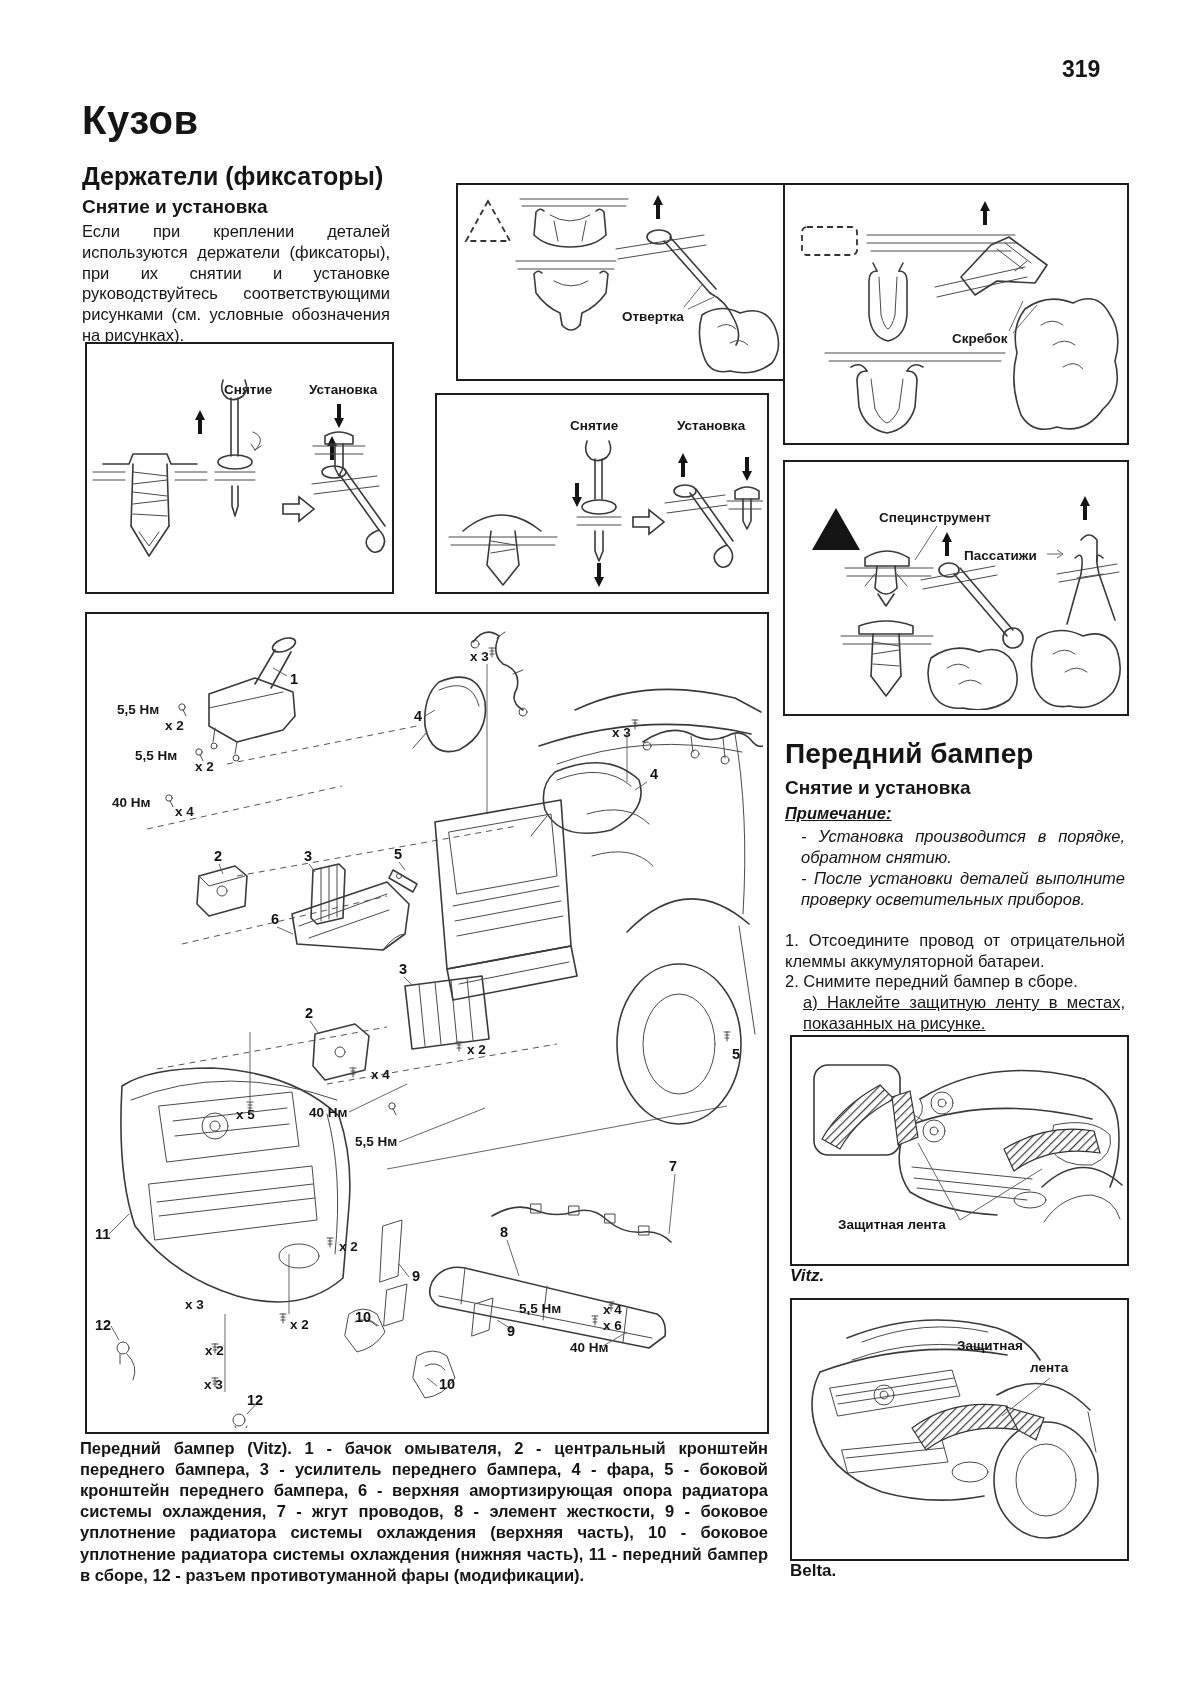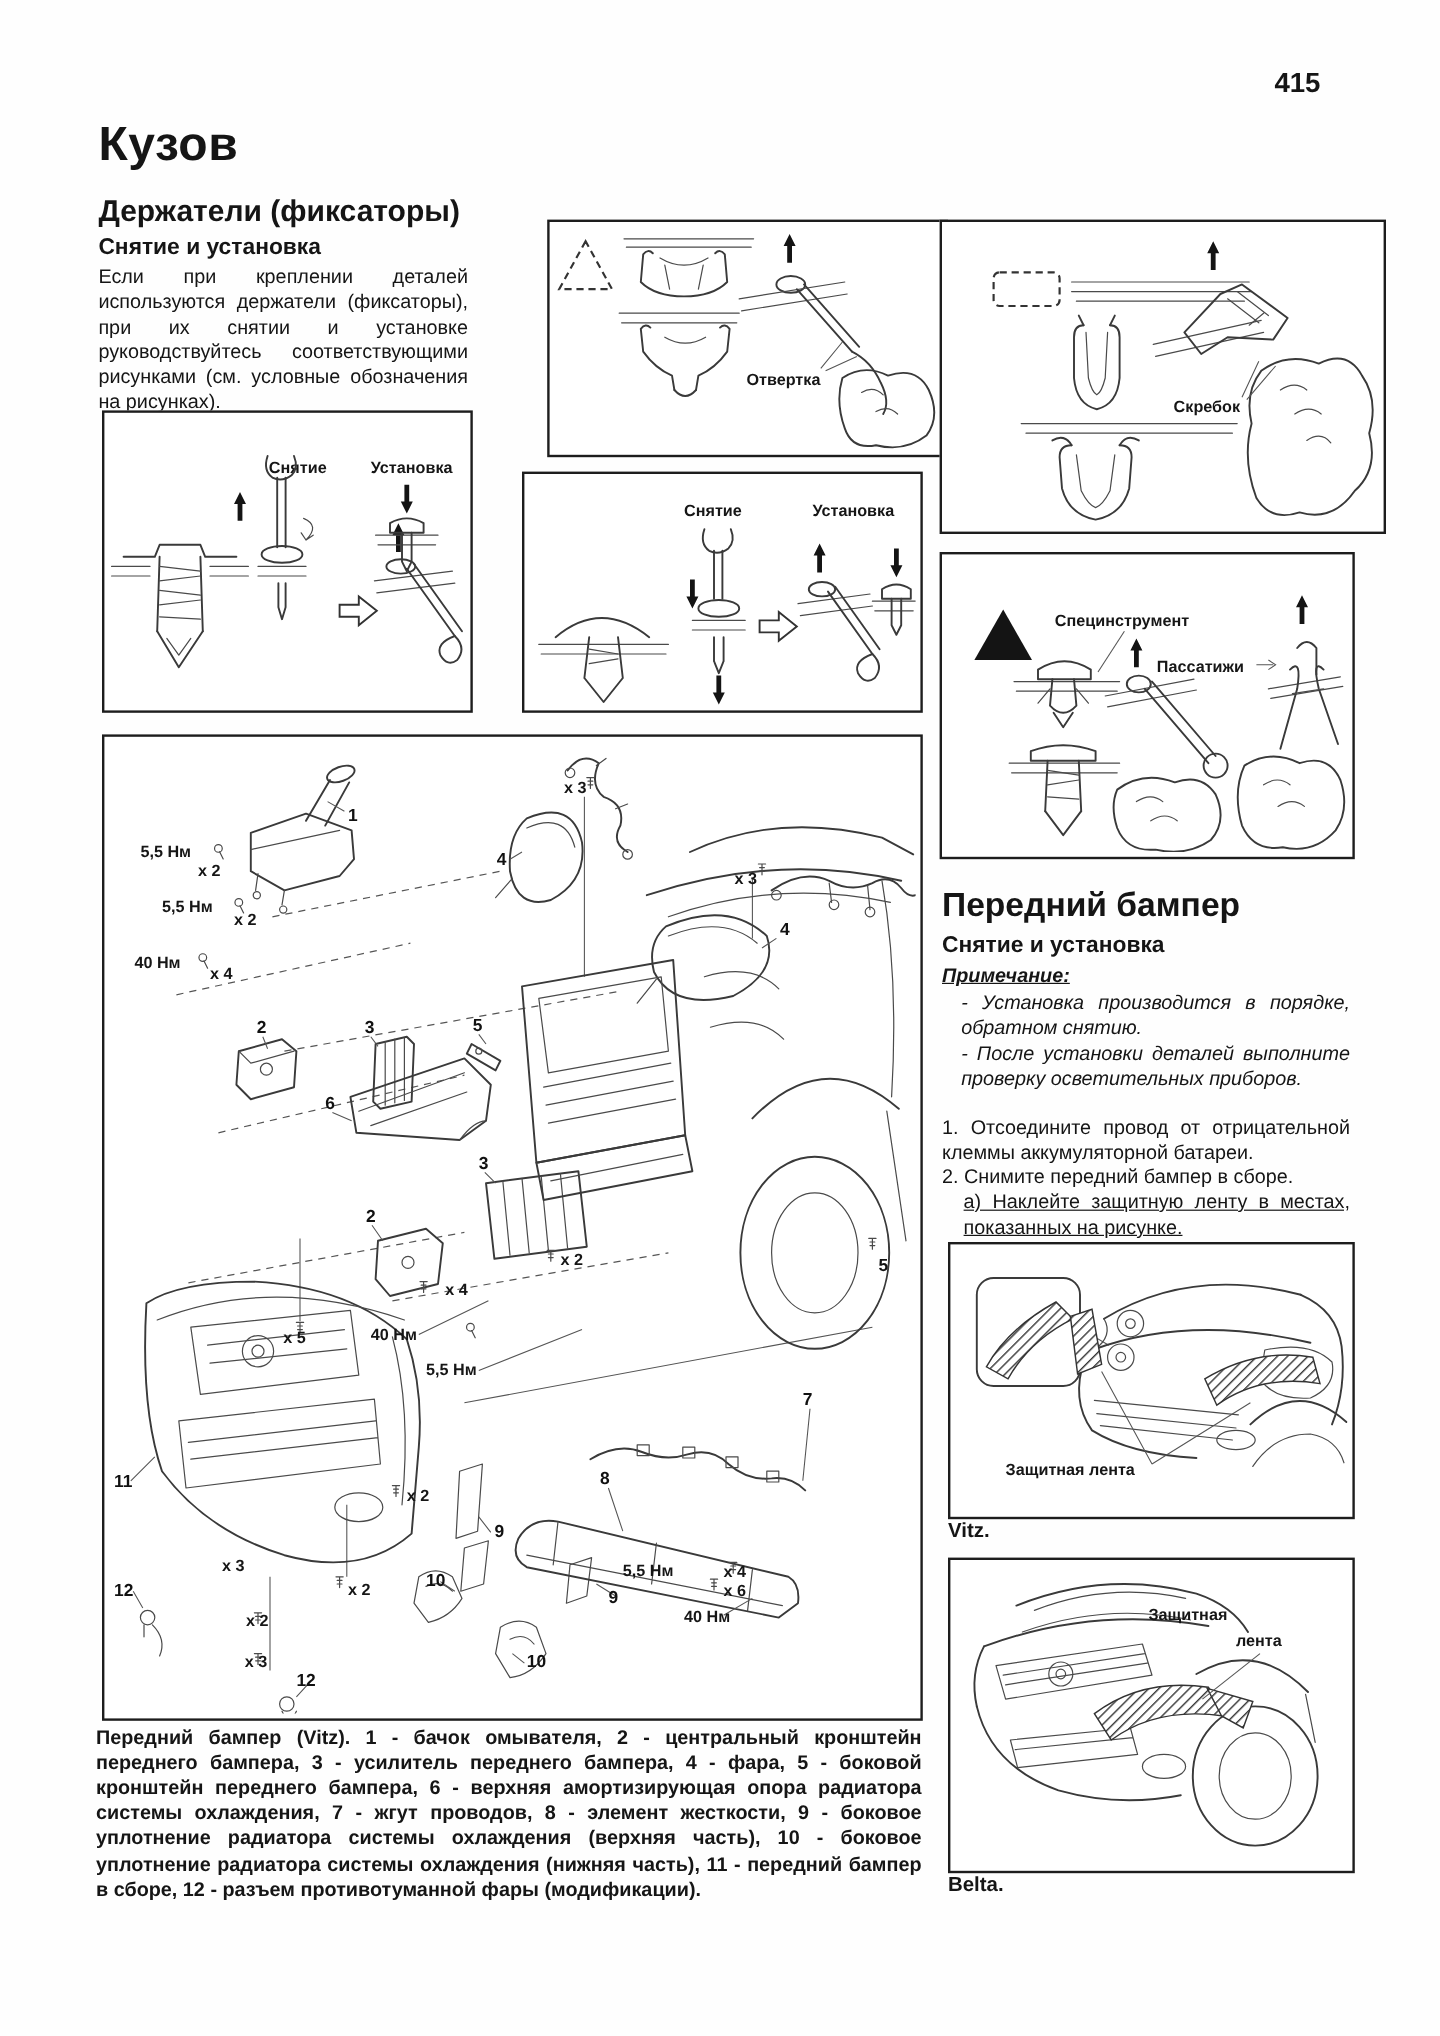--- a/index.html
+++ b/index.html
@@ -25,21 +25,21 @@
   .ldr{fill:none;stroke:#555;stroke-width:.9;}
   .blk{fill:#141414;stroke:none;}
   .svgtxt{font-family:"Liberation Sans",sans-serif;font-size:13.5px;font-weight:bold;fill:#161616;}
   .svgnum{font-family:"Liberation Sans",sans-serif;font-size:14.5px;font-weight:bold;fill:#111;}
 </style>
 </head>
 <body>
 
 <div class="page">
 
-  <div class="abs pageno" style="left:1062px;top:56px;">415</div>
+  <div class="abs pageno" style="left:1062px;top:56px;">319</div>
   <div class="abs h1" style="left:82px;top:98px;">Кузов</div>
 
   <div class="abs h2" style="left:82px;top:162px;">Держатели (фиксаторы)</div>
   <div class="abs h3" style="left:82px;top:196px;">Снятие и установка</div>
   <div class="abs body-text" style="left:82px;top:221px;width:308px;">Если при креплении деталей используются держатели (фиксаторы), при их снятии и установке руководствуйтесь соответствующими рисунками (см. условные обозначения на рисунках).</div>
 
   <div class="box" style="left:85px;top:342px;width:305px;height:248px;">
     <svg width="301" height="244" viewBox="0 0 301 244">
       <defs>
         <g id="arr">
@@ -146,21 +146,21 @@
       </g>
       <g>
         <use href="#arr" transform="translate(310,86) rotate(180)"></use>
         <path class="ln" d="M298,96 Q310,88 322,96 L322,104 H298 Z"></path>
         <path class="lt" d="M290,106 h36 M292,114 h32"></path>
         <path class="ln" d="M306,104 V126 M314,104 V126 M306,126 L310,134 L314,126"></path>
       </g>
     </svg>
   </div>
 
-  <div class="box" style="left:783px;top:183px;width:342px;height:258px;padding-left:26px;">
+  <div class="box" style="left:783px;top:183px;width:342px;height:258px;">
     <svg width="338" height="254" viewBox="0 0 338 254">
       <g>
         <rect x="17" y="42" width="55" height="28" rx="5" fill="none" stroke="#333" stroke-width="1.8" stroke-dasharray="6 4"></rect>
       </g>
       <path class="lt" d="M82,50 h148 M82,58 h150 M86,66 h140"></path>
       <g>
         <path class="ln" d="M92,86 L88,78 M114,86 L118,78"></path>
         <path class="ln" d="M92,86 Q84,86 84,96 L84,130 Q86,152 103,156 Q120,152 122,130 L122,96 Q122,86 114,86"></path>
         <path class="lt" d="M94,92 L96,130 Q99,142 103,144 Q107,142 110,130 L112,92"></path>
       </g>
@@ -454,21 +454,21 @@
         <ellipse class="lt" cx="238" cy="163" rx="16" ry="8"></ellipse>
       </g>
       <g>
         <path d="M100,60 L118,54 L126,100 L106,108 Z" fill="url(#hatchV)" stroke="#333" stroke-width="1.2"></path>
         <path d="M212,112 Q255,86 302,94 L308,116 Q258,108 222,134 Z" fill="url(#hatchV)" stroke="#333" stroke-width="1.2"></path>
       </g>
       <path class="ldr" d="M168,183 L126,106 M168,183 L250,132"></path>
       <text class="svgtxt" x="46" y="192">Защитная лента</text>
     </svg>
   </div>
-  <div class="abs figcap" style="left:790px;top:1266px;">Vitz.</div>
+  <div class="abs figcap" style="left:790px;top:1266px;font-style:italic;">Vitz.</div>
 
   <div class="box" style="left:790px;top:1298px;width:335px;height:259px;">
     <svg width="331" height="255" viewBox="0 0 331 255">
       <defs>
         <pattern id="hatchB" width="6" height="6" patternUnits="userSpaceOnUse" patternTransform="rotate(45)">
           <rect width="6" height="6" fill="#fff"></rect>
             <line x1="0" y1="0" x2="0" y2="6" stroke="#3a3a3a" stroke-width="2.4"></line>
         </pattern>
       </defs>
       <g>

